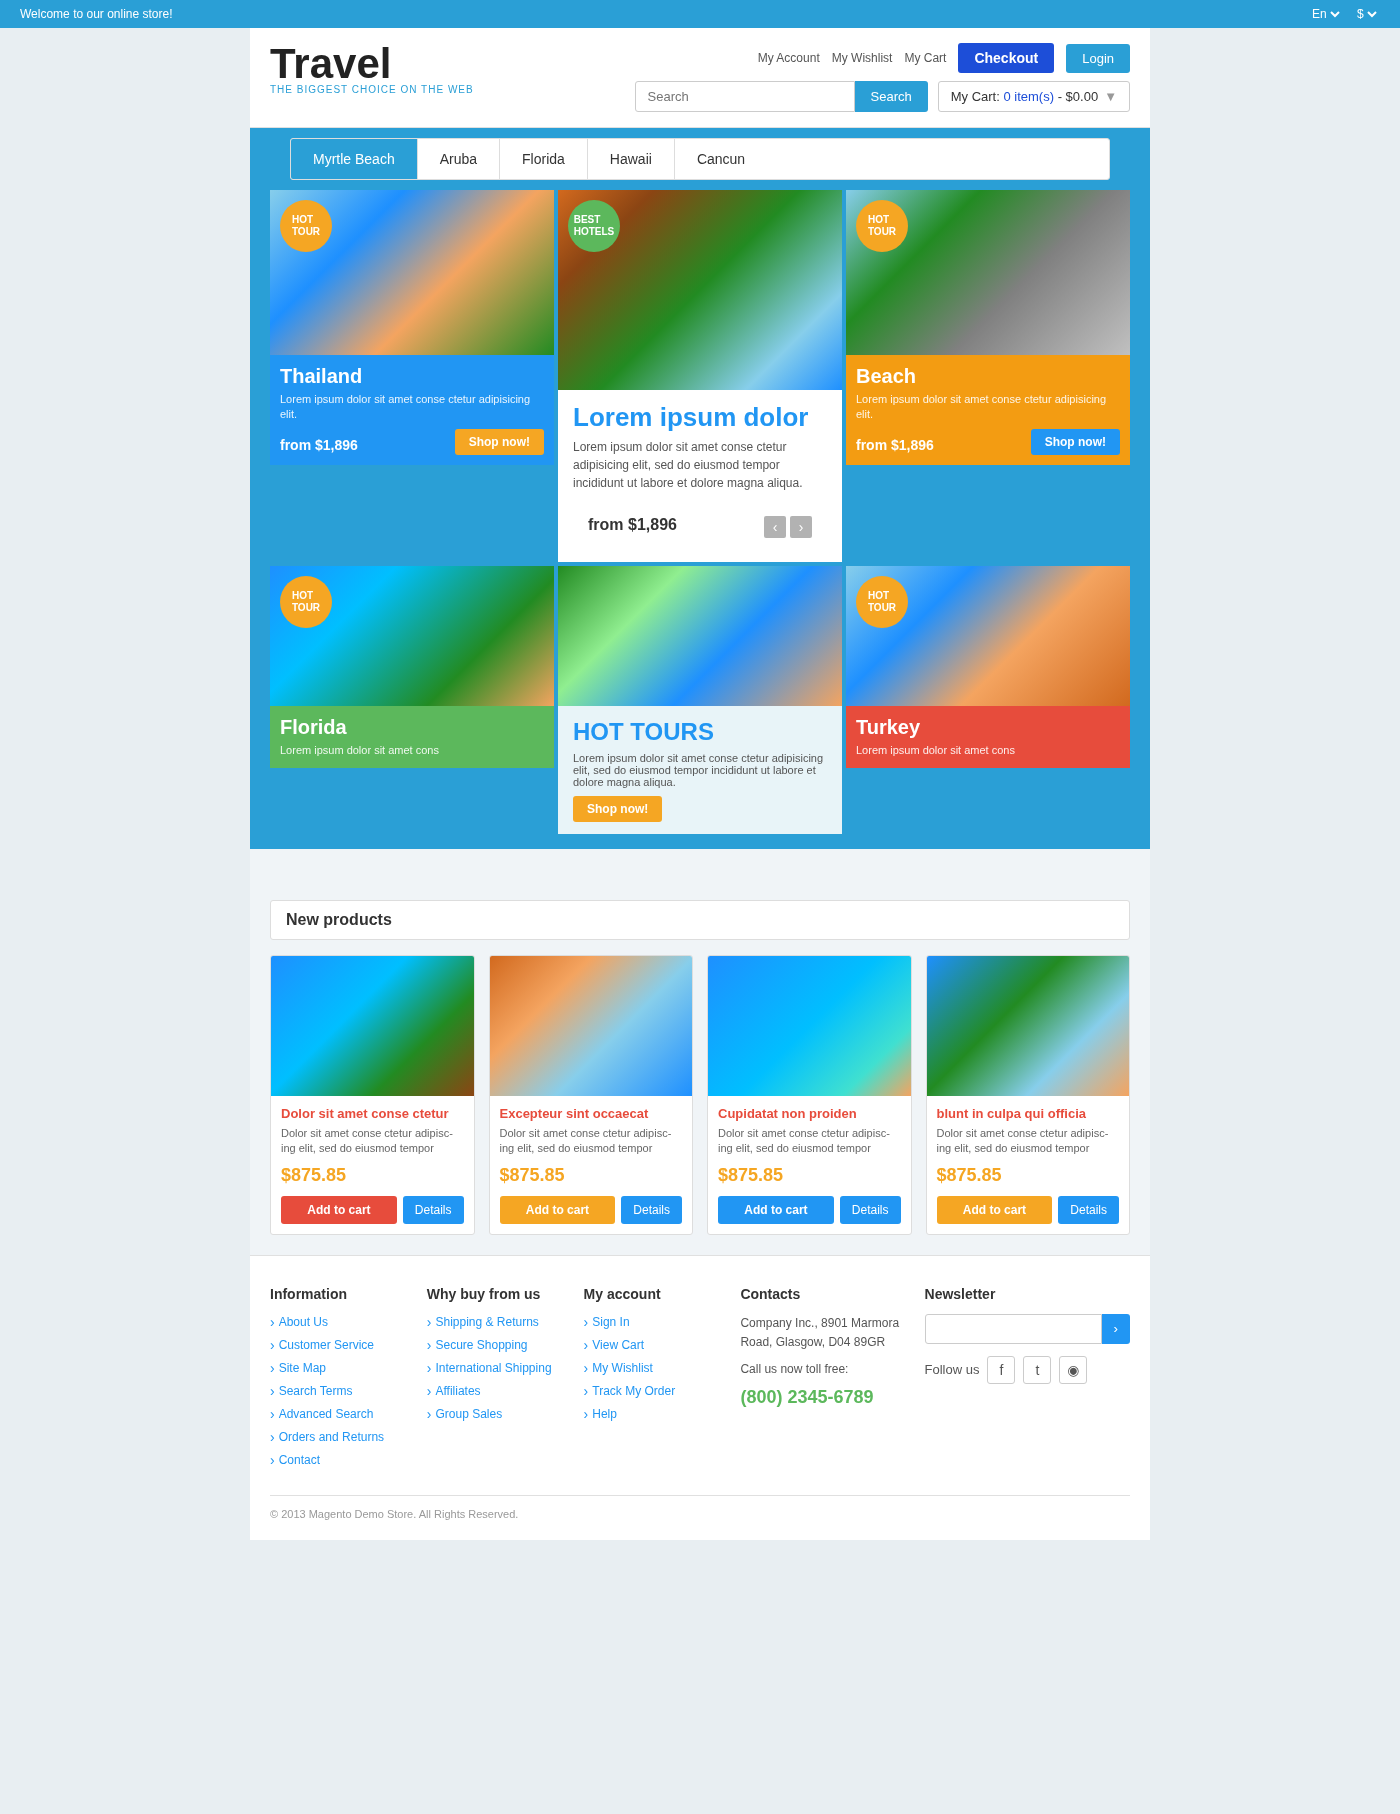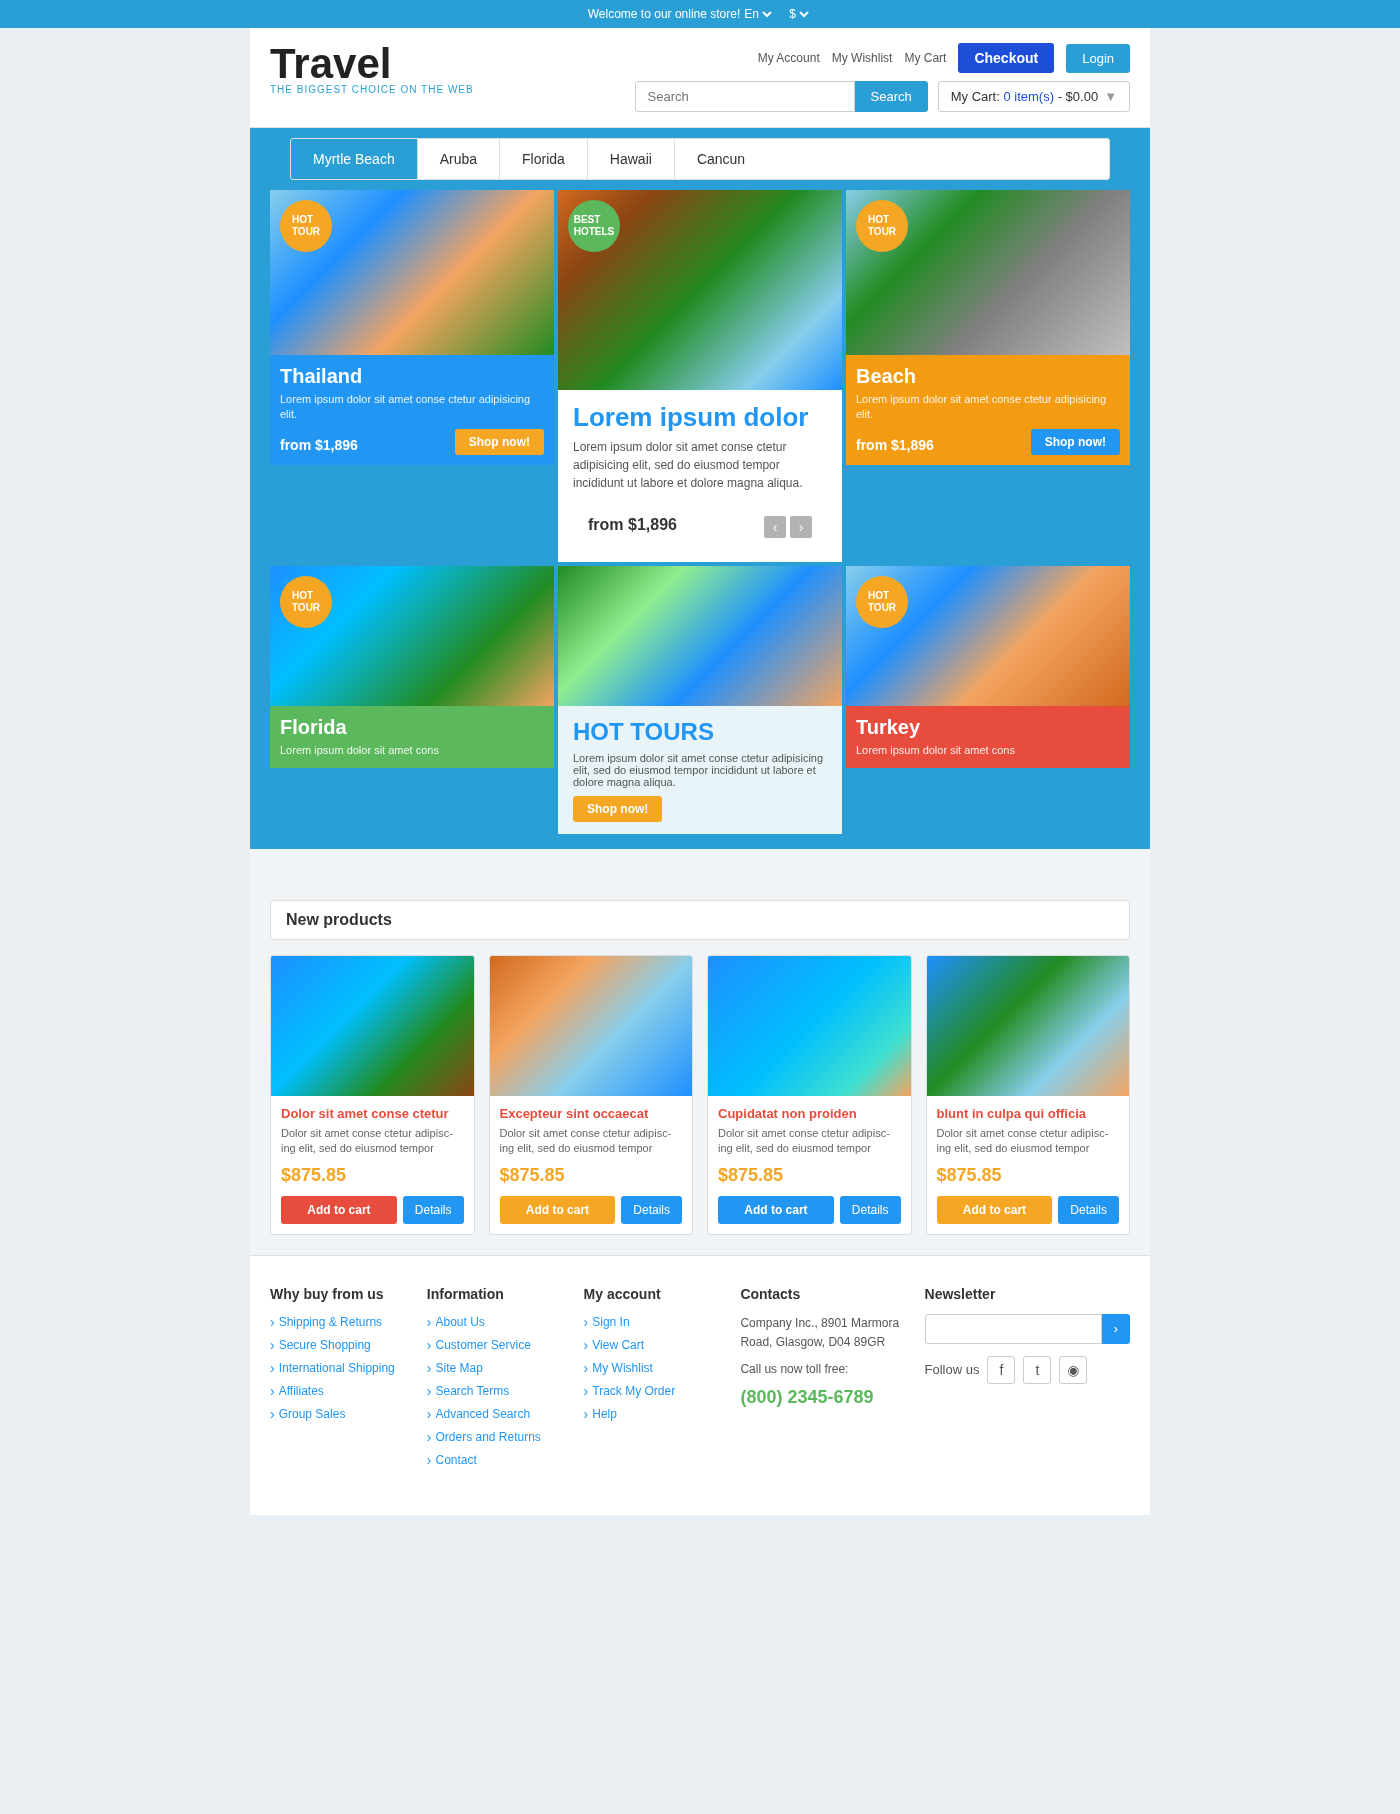--- a/index.html
+++ b/index.html
@@ -1,19 +1,19 @@
 <!DOCTYPE html>
 <html><head>
   <meta charset="utf-8">
   <style>
     * { margin: 0; padding: 0; box-sizing: border-box; }
     body { font-family: Arial, sans-serif; background: #e8eef2; font-size: 13px; color: #333; }
 
     
-    .top-bar { background: #2a9fd6; color: #fff; padding: 6px 20px; display: flex; justify-content: center; align-items: center; font-size: 12px; }
+    .top-bar { background: #2a9fd6; color: #fff; padding: 6px 20px; display: flex; justify-content: space-between; align-items: center; font-size: 12px; }
     .top-bar-right { display: flex; gap: 10px; }
     .top-bar-right select { background: #2a9fd6; color: #fff; border: none; font-size: 12px; cursor: pointer; }
 
     
     .main-wrapper { max-width: 900px; margin: 0 auto; background: #fff; }
 
     
     .header { padding: 15px 20px; display: flex; justify-content: space-between; border-bottom: 1px solid #e0e0e0; }
     .logo { line-height: 1; }
     .logo-travel { font-size: 42px; font-weight: bold; color: #222; line-height: 1; }
@@ -324,63 +324,63 @@
         </div>
       </div>
 
     </div>
   </div>
 
   <div class="footer">
     <div class="footer-grid">
 
       <div class="footer-col">
+        <h4>Information</h4>
+        <ul>
+          <li>
+              <a href="#">About Us</a>
+            </li>
+          <li>
+              <a href="#">Customer Service</a>
+            </li>
+          <li>
+              <a href="#">Site Map</a>
+            </li>
+          <li>
+              <a href="#">Search Terms</a>
+            </li>
+          <li>
+              <a href="#">Advanced Search</a>
+            </li>
+          <li>
+              <a href="#">Orders and Returns</a>
+            </li>
+          <li>
+              <a href="#">Contact</a>
+            </li>
+        </ul>
+      </div>
+
+      <div class="footer-col">
         <h4>Why buy from us</h4>
         <ul>
           <li>
               <a href="#">Shipping &amp; Returns</a>
             </li>
           <li>
               <a href="#">Secure Shopping</a>
             </li>
           <li>
               <a href="#">International Shipping</a>
             </li>
           <li>
               <a href="#">Affiliates</a>
             </li>
           <li>
               <a href="#">Group Sales</a>
-            </li>
-        </ul>
-      </div>
-
-      <div class="footer-col">
-        <h4>Information</h4>
-        <ul>
-          <li>
-              <a href="#">About Us</a>
-            </li>
-          <li>
-              <a href="#">Customer Service</a>
-            </li>
-          <li>
-              <a href="#">Site Map</a>
-            </li>
-          <li>
-              <a href="#">Search Terms</a>
-            </li>
-          <li>
-              <a href="#">Advanced Search</a>
-            </li>
-          <li>
-              <a href="#">Orders and Returns</a>
-            </li>
-          <li>
-              <a href="#">Contact</a>
             </li>
         </ul>
       </div>
 
       <div class="footer-col">
         <h4>My account</h4>
         <ul>
           <li>
               <a href="#">Sign In</a>
             </li>
@@ -414,15 +414,18 @@
         </div>
         <div class="social-row">
           <span>Follow us</span>
           <div class="social-icon">f</div>
           <div class="social-icon">t</div>
           <div class="social-icon">◉</div>
         </div>
       </div>
 
     </div>
+    <div class="footer-bottom">
+      <span>© 2013 Magento Demo Store. All Rights Reserved.</span>
+    </div>
   </div>
 
 </div>
 
 </body></html>

